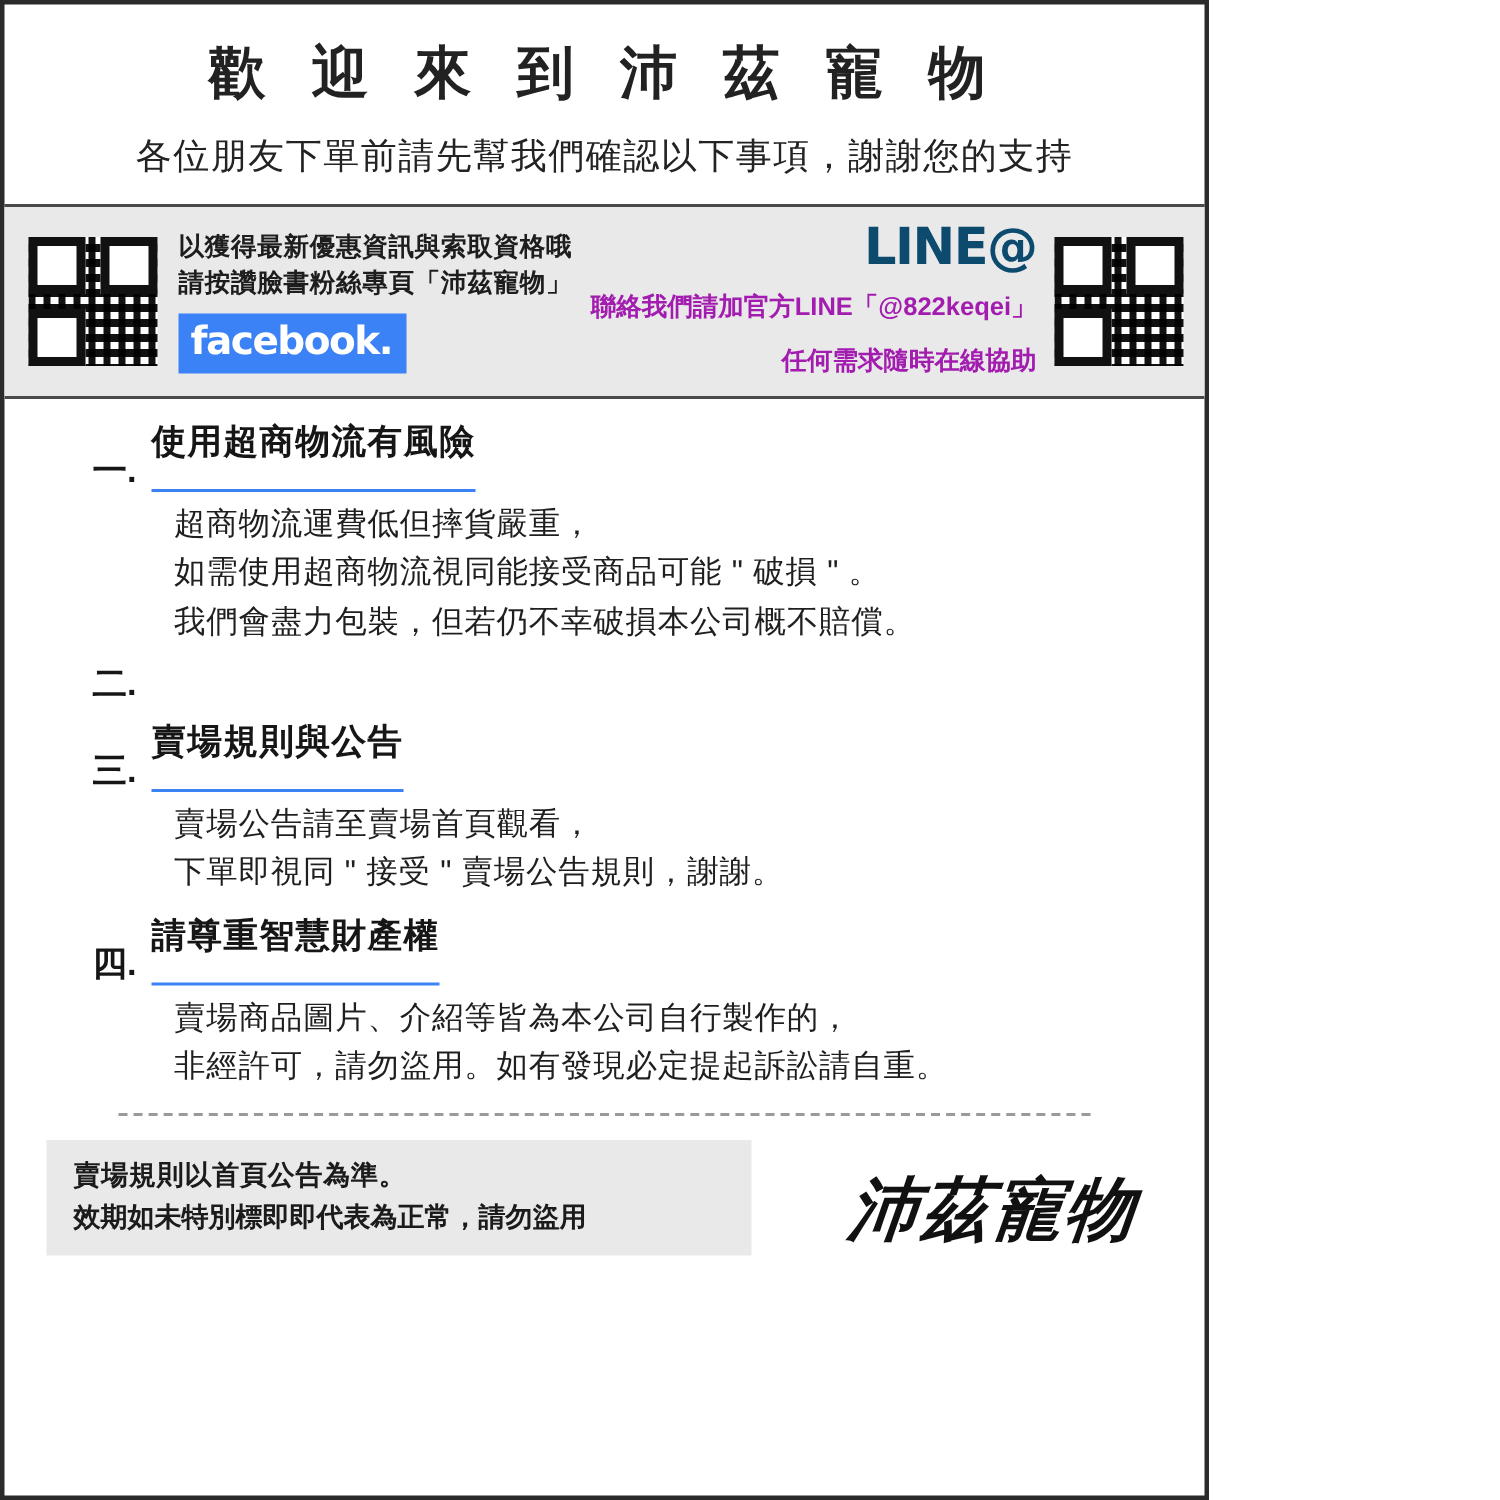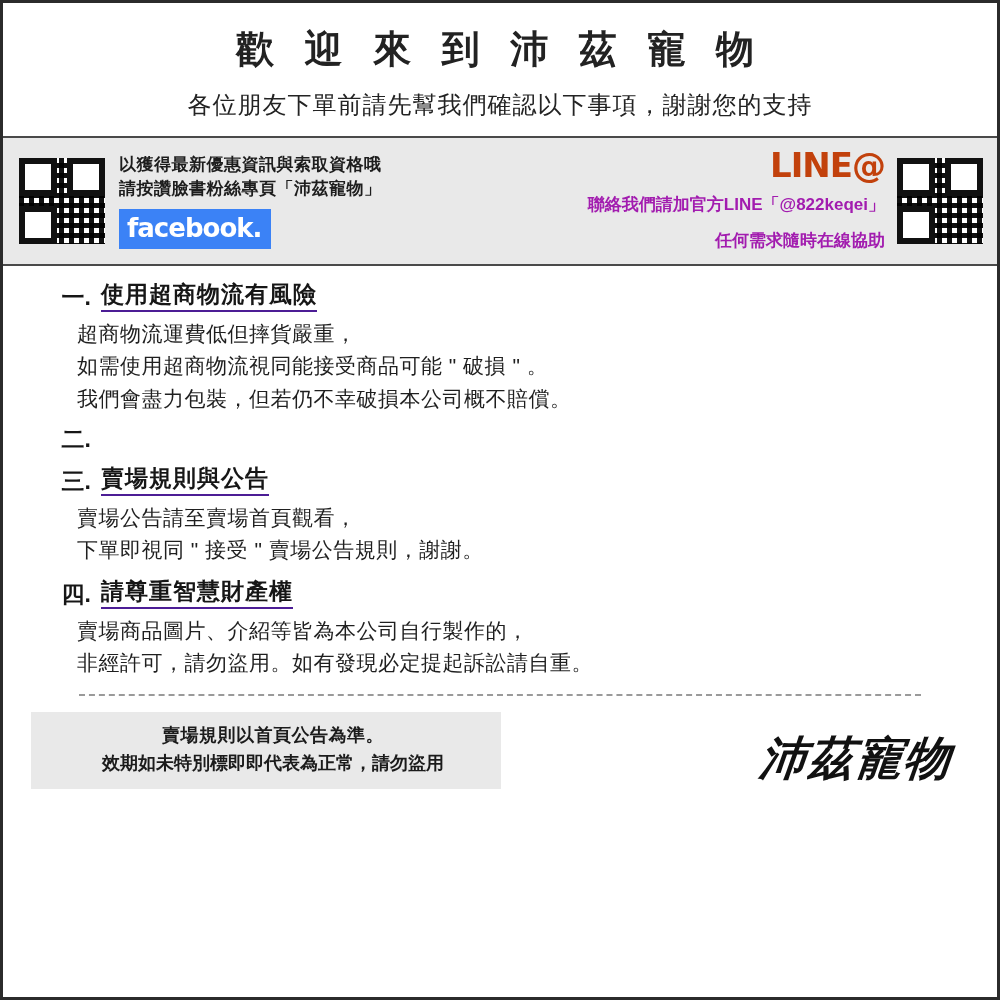--- a/index.html
+++ b/index.html
@@ -9,21 +9,21 @@
   body {
     width: 1000px;
     height: 1000px;
     background: #ffffff;
     font-family: "Liberation Sans", "DejaVu Sans", sans-serif;
     color: #1a1a1a;
     overflow: hidden;
   }
   .page {
     position: relative;
-    width: 1000px;
+    width: 806px;
     height: 1000px;
     box-sizing: border-box;
     border: 3px solid #2b2b2b;
     background: #ffffff;
   }
 
   
   .header {
     padding-top: 24px;
     text-align: center;
@@ -118,21 +118,21 @@
     font-family: "DejaVu Sans", sans-serif;
   }
   .fb-logo .dot { color: #ffffff; }
 
   .line-block {
     flex: 1 1 auto;
     text-align: right;
     padding-right: 12px;
   }
   .line-logo {
-    color: #c2410c;
+    color: #0c4a6e;
     font-size: 34px;
     font-weight: bold;
     font-family: "DejaVu Sans", sans-serif;
     letter-spacing: -1px;
     line-height: 1;
   }
   .line-text {
     margin-top: 10px;
     font-size: 17px;
     font-weight: bold;
@@ -157,26 +157,26 @@
   }
   .rule-num {
     width: 62px;
     flex: 0 0 auto;
     text-align: right;
     padding-right: 10px;
     font-weight: bold;
     font-size: 23px;
   }
   .rule-title {
-    border-bottom: 2px solid #4c1d95;
-    padding-bottom: 1px;
+    border-bottom: 2px solid #3b82f6;
+    padding-bottom: 17px;
     letter-spacing: 1px;
   }
   .rule-body {
-    margin-left: 48px;
+    margin-left: 87px;
     margin-top: 6px;
     font-size: 21px;
     line-height: 1.55;
     color: #1f1f1f;
     letter-spacing: 0.5px;
   }
 
   
   .dashed {
     margin: 14px 76px 0 76px;
@@ -189,21 +189,20 @@
     align-items: flex-start;
     padding: 16px 20px 0 28px;
   }
   .footer-note {
     background: #e9e9e9;
     padding: 10px 4px 12px 18px;
     font-size: 18px;
     font-weight: bold;
     line-height: 1.55;
     color: #1b1b1b;
-    text-align: center;
     flex: 0 0 auto;
     width: 470px;
     box-sizing: border-box;
   }
   .footer-note .l1 { letter-spacing: 0.5px; }
   .brand-mark {
     flex: 1 1 auto;
     text-align: right;
     padding-right: 24px;
     padding-top: 16px;

